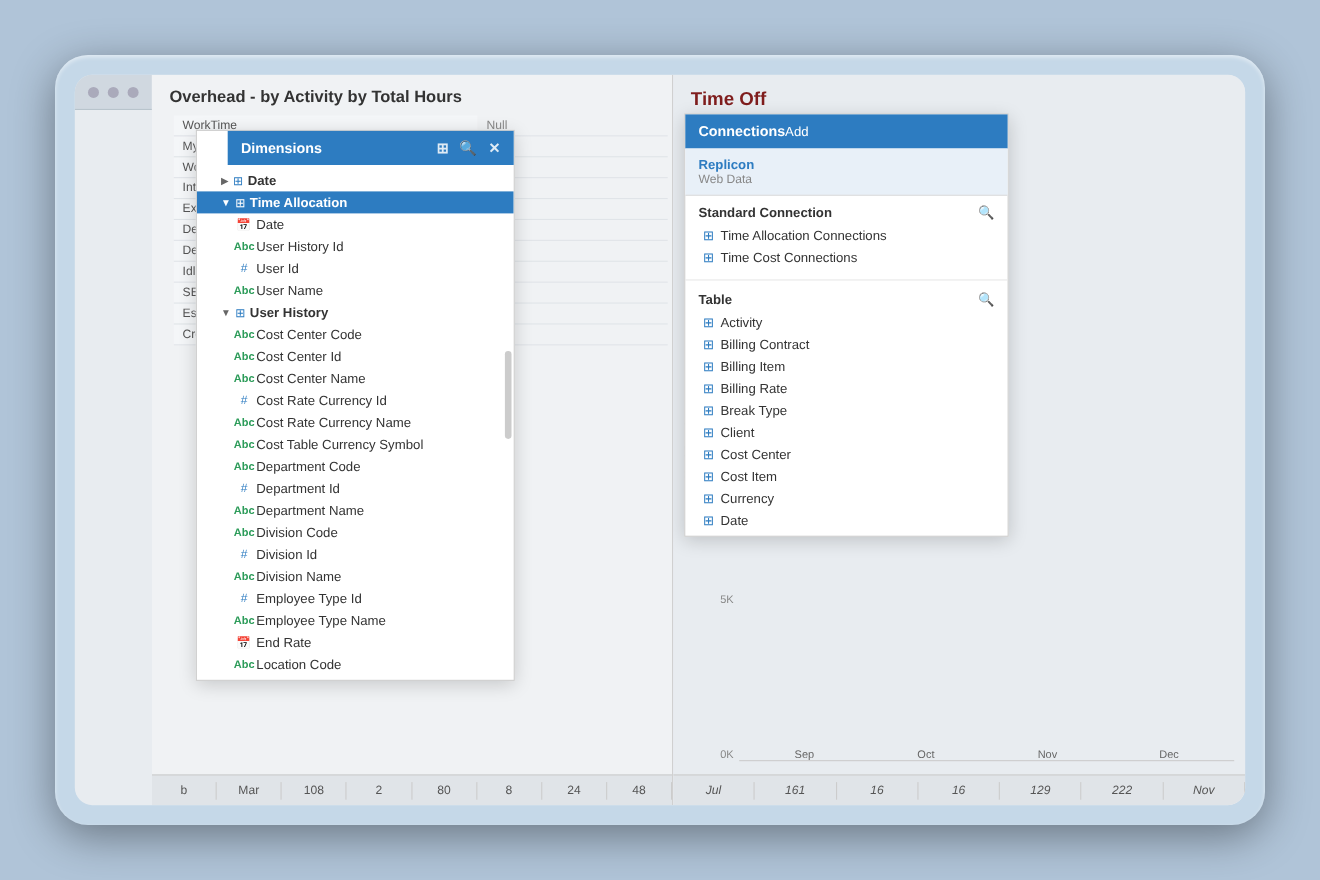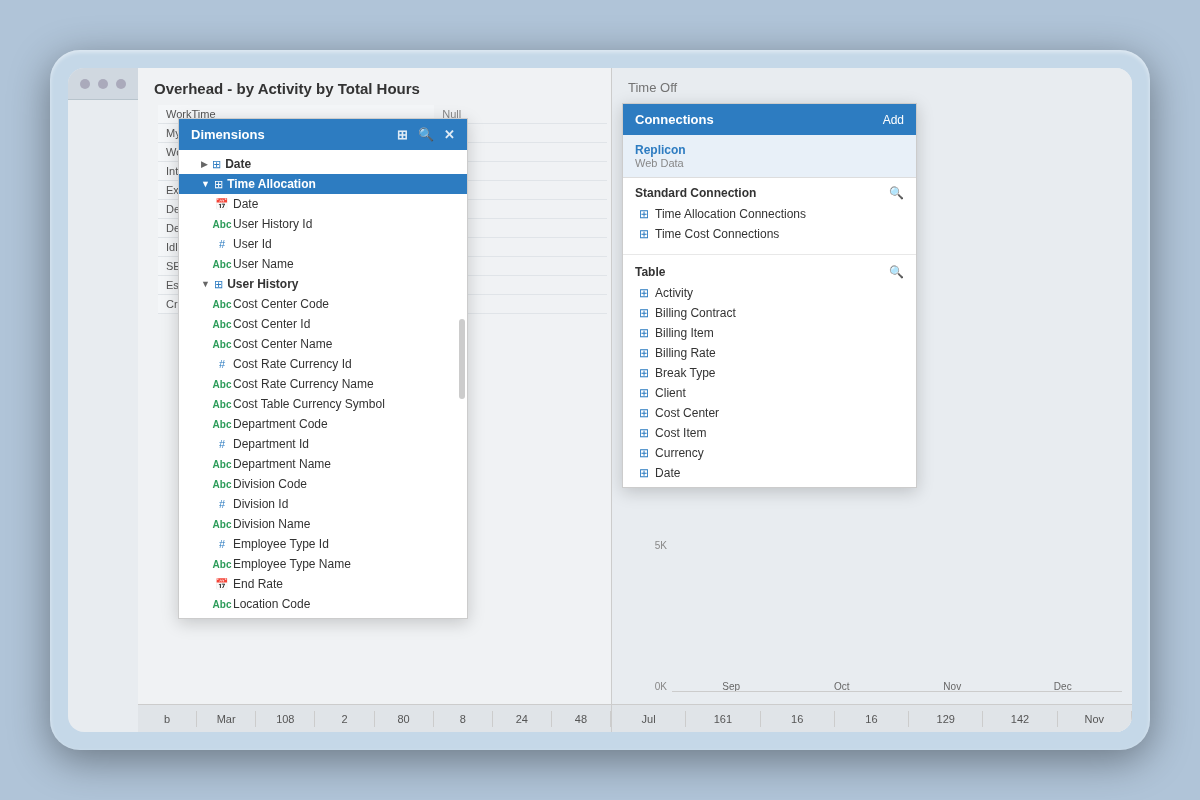--- a/index.html
+++ b/index.html
@@ -102,20 +102,21 @@
     }
     .dimensions-header {
       background: #2d7cc1;
       color: #fff;
       padding: 8px 12px;
       font-weight: 600;
       font-size: 13px;
       display: flex;
       align-items: center;
       justify-content: space-between;
+      margin-left: 28px;
     }
     .dim-header-icons {
       display: flex;
       gap: 10px;
       align-items: center;
     }
     .dim-header-icons span {
       cursor: pointer;
       font-size: 13px;
       opacity: 0.85;
@@ -161,23 +162,23 @@
     .chevron { font-size: 9px; color: #666; }
 
     
     .right-panel {
       width: 520px;
       background: #e8ecf0;
       position: relative;
       overflow: hidden;
     }
     .right-panel-title {
-      font-size: 13px;
-      font-weight: 400;
-      color: #737373;
+      font-size: 17px;
+      font-weight: 700;
+      color: #7f1d1d;
       padding: 12px 16px 8px;
     }
     
     .bar-chart-area {
       position: absolute;
       top: 40px;
       left: 0;
       right: 0;
       bottom: 0;
       padding: 10px 20px;
@@ -244,21 +245,20 @@
       font-size: 12px;
     }
     .conn-header {
       background: #2d7cc1;
       color: #fff;
       padding: 8px 12px;
       font-size: 13px;
       font-weight: 600;
       display: flex;
       align-items: center;
-      justify-content: space-between;
     }
     .conn-add-btn {
       font-size: 12px;
       color: #fff;
       cursor: pointer;
       font-weight: normal;
     }
     .conn-replicon {
       padding: 8px 12px;
       background: #e8f0f8;
@@ -563,27 +563,27 @@
               <span class="bar-label">Nov</span>
             </div>
             <div class="bar-group">
               <div class="bar" style="height:78%;"></div>
               <span class="bar-label">Dec</span>
             </div>
           </div>
           <div class="x-axis-line"></div>
         </div>
 
-        <div class="bottom-numbers" style="position:absolute; bottom:0; left:0; right:0;">
+        <div class="bottom-numbers" style="position:absolute; bottom:0; left:0; right:0;font-style:italic;">
           <div class="num-cell">Jul</div>
           <div class="num-cell">161</div>
           <div class="num-cell">16</div>
           <div class="num-cell">16</div>
           <div class="num-cell">129</div>
-          <div class="num-cell">142</div>
+          <div class="num-cell">222</div>
           <div class="num-cell">Nov</div>
         </div>
 
         <div class="connections-panel">
           <div class="conn-header">
             <span>Connections</span>
             <span class="conn-add-btn">Add</span>
           </div>
           <div class="conn-replicon">
             <div class="conn-replicon-name">Replicon</div>

